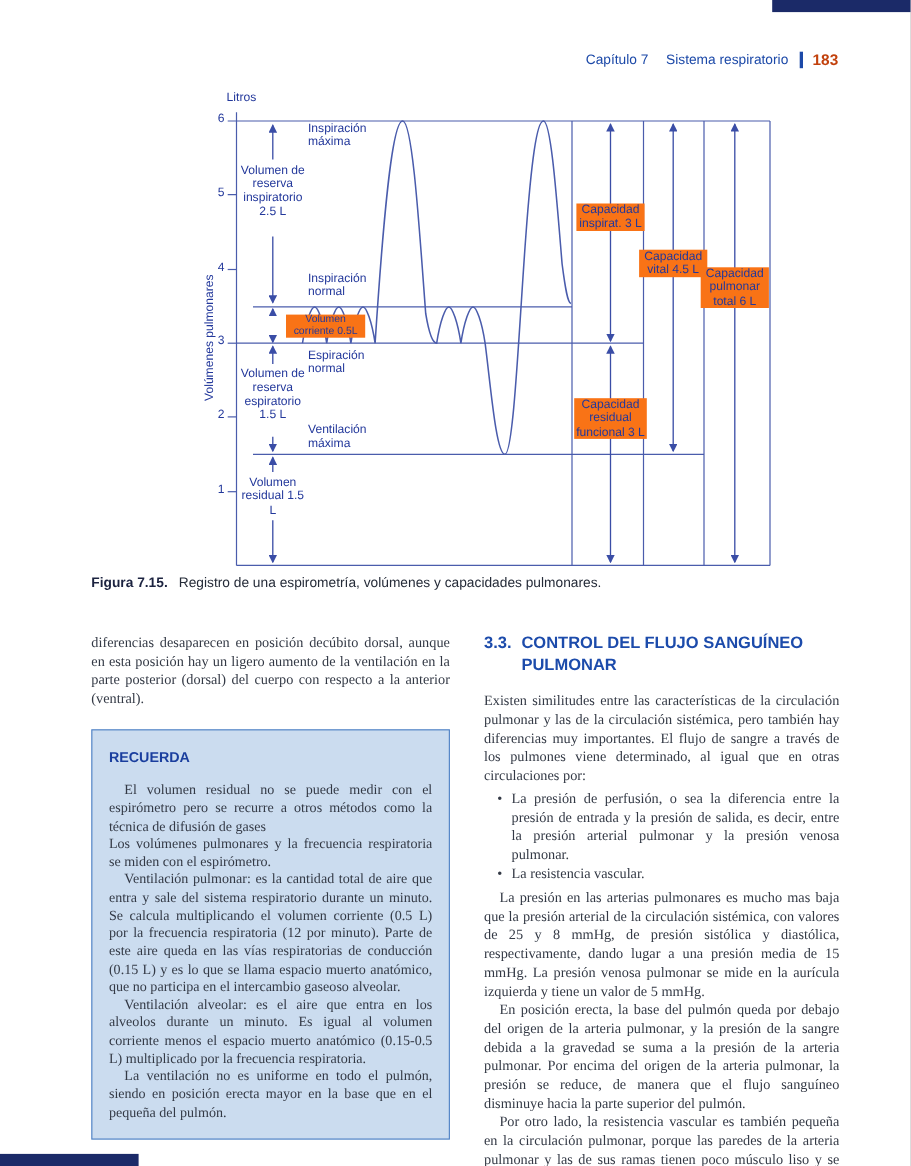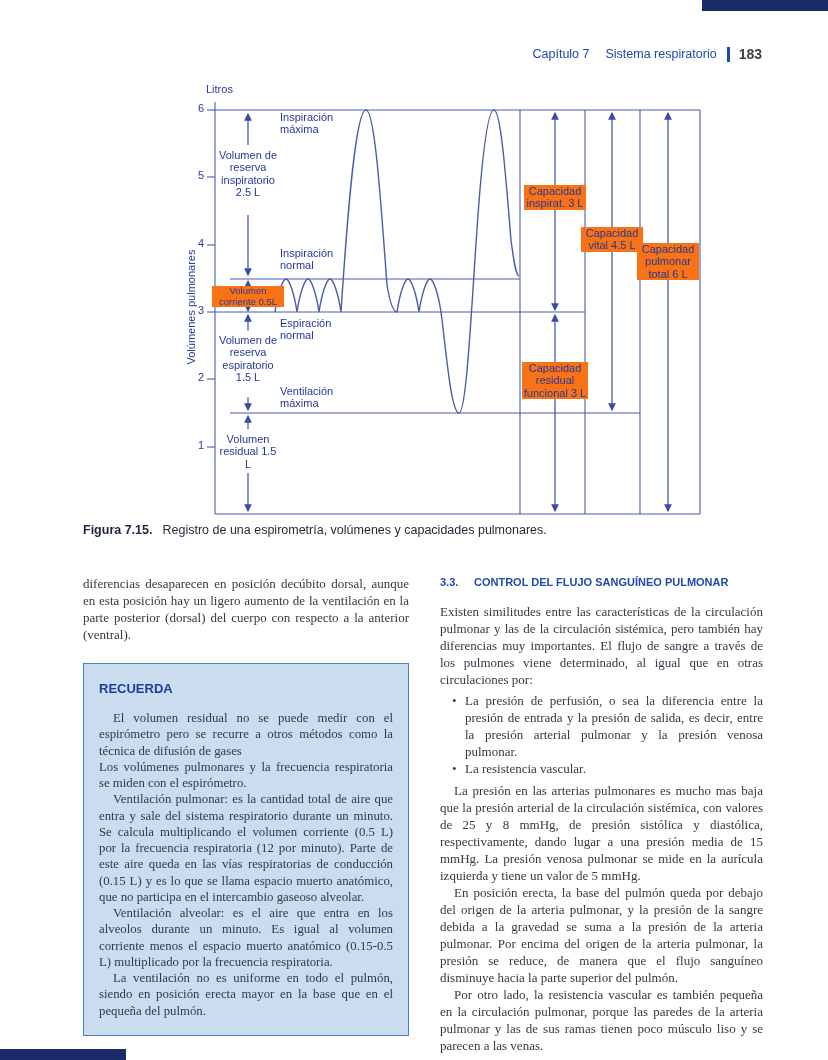--- a/index.html
+++ b/index.html
@@ -6,50 +6,50 @@
   .page{position:relative;width:828px;height:1060px;background:#ffffff;margin:0 auto;
         font-family:"Liberation Serif",serif;overflow:hidden;}
   .corner-bar{position:absolute;height:11px;width:126px;background:#1b2a68;}
   .bar-top{top:0;right:0;}
   .bar-bottom{bottom:0;left:0;}
 
   .header{position:absolute;top:46px;right:66px;display:flex;align-items:center;
           font-family:"Liberation Sans",sans-serif;font-size:12.5px;color:#1c49a8;}
   .hdr-chapter{margin-right:16px;}
   .hdr-bar{width:3px;height:15px;background:#1c49a8;margin:0 9px 0 10px;}
-  .hdr-pagenum{font-weight:bold;font-size:14px;color:#404040;}
+  .hdr-pagenum{font-weight:bold;font-size:14px;color:#c2410c;}
 
   .figure{position:absolute;left:150px;top:85px;width:575px;height:448px;}
   .figure svg{position:absolute;left:0;top:0;}
   .fig-label{position:absolute;font-family:"Liberation Sans",sans-serif;font-size:11px;
              line-height:1.13;color:#23389b;}
   .center{text-align:center;}
   .wbg{background:#f97316;}
   .tick{width:20px;text-align:right;left:34px;}
   .yrot{left:41px;top:222px;transform:translate(-50%,-50%) rotate(-90deg);white-space:nowrap;}
-  .small{font-size:9.5px;}
+  .small{font-size:9.5px;margin-left:48px;}
 
   .caption{position:absolute;left:83px;top:523px;font-family:"Liberation Sans",sans-serif;
            font-size:12.5px;color:#252b38;}
   .cap-label{font-weight:bold;margin-right:10px;color:#1c2340;}
 
   .col{position:absolute;top:575px;font-size:13px;line-height:1.31;color:#333945;text-align:justify;}
   .col-left{left:83px;width:326px;}
   .col-right{left:440px;width:323px;}
   .body-p{margin:0;}
   .ind{text-indent:14px;}
 
   .recuerda{background:#cbdcef;border:1.4px solid #4b7fc4;padding:14px 15px 16px;margin-top:20px;}
   .rec-title{font-family:"Liberation Sans",sans-serif;font-weight:bold;font-size:13px;
              color:#1a3e9e;margin:2px 0 13px;}
   .rec-p{margin:0;font-size:12.8px;line-height:1.27;text-indent:14px;text-align:justify;}
   .rec-first{text-indent:0;}
 
   .sec-heading{display:flex;font-family:"Liberation Sans",sans-serif;font-weight:bold;
-               font-size:11px;color:#1c4bab;line-height:1.32;margin:0 0 13px 0;text-align:left;}
+               font-size:15px;color:#1c4bab;line-height:1.32;margin:0 0 13px 0;text-align:left;}
   .sec-num{width:34px;flex:none;}
   .sec-text{flex:1;}
 
   .bullets{list-style:none;margin:4px 0 5px 0;padding:0 0 0 12px;}
   .bullets li{display:flex;margin:0;}
   .blt{width:13px;flex:none;}
   .blt-text{flex:1;text-align:justify;}
 </style>
 </head>
 <body>

